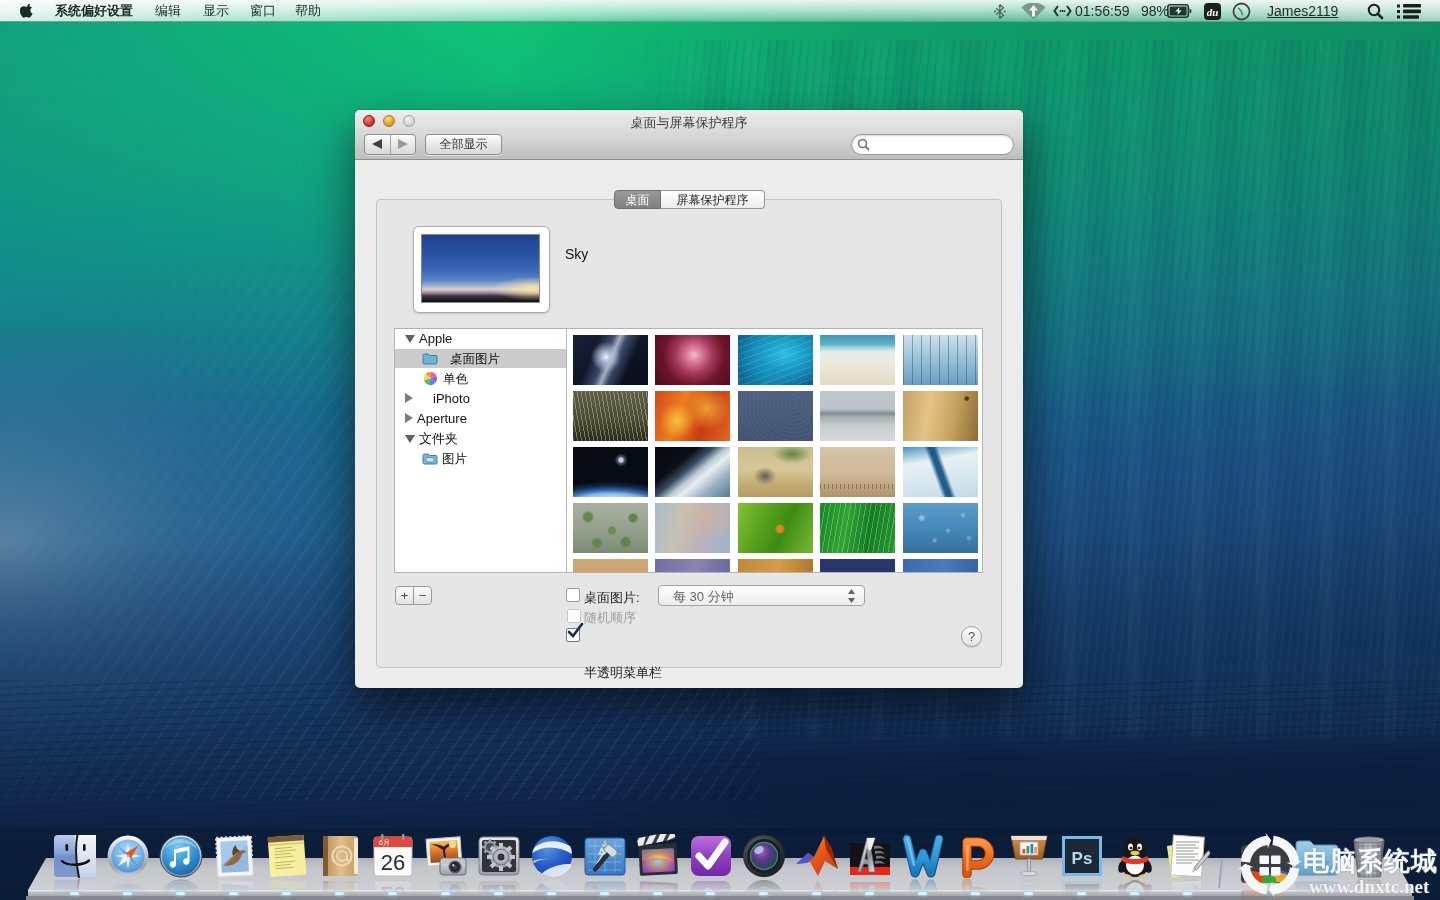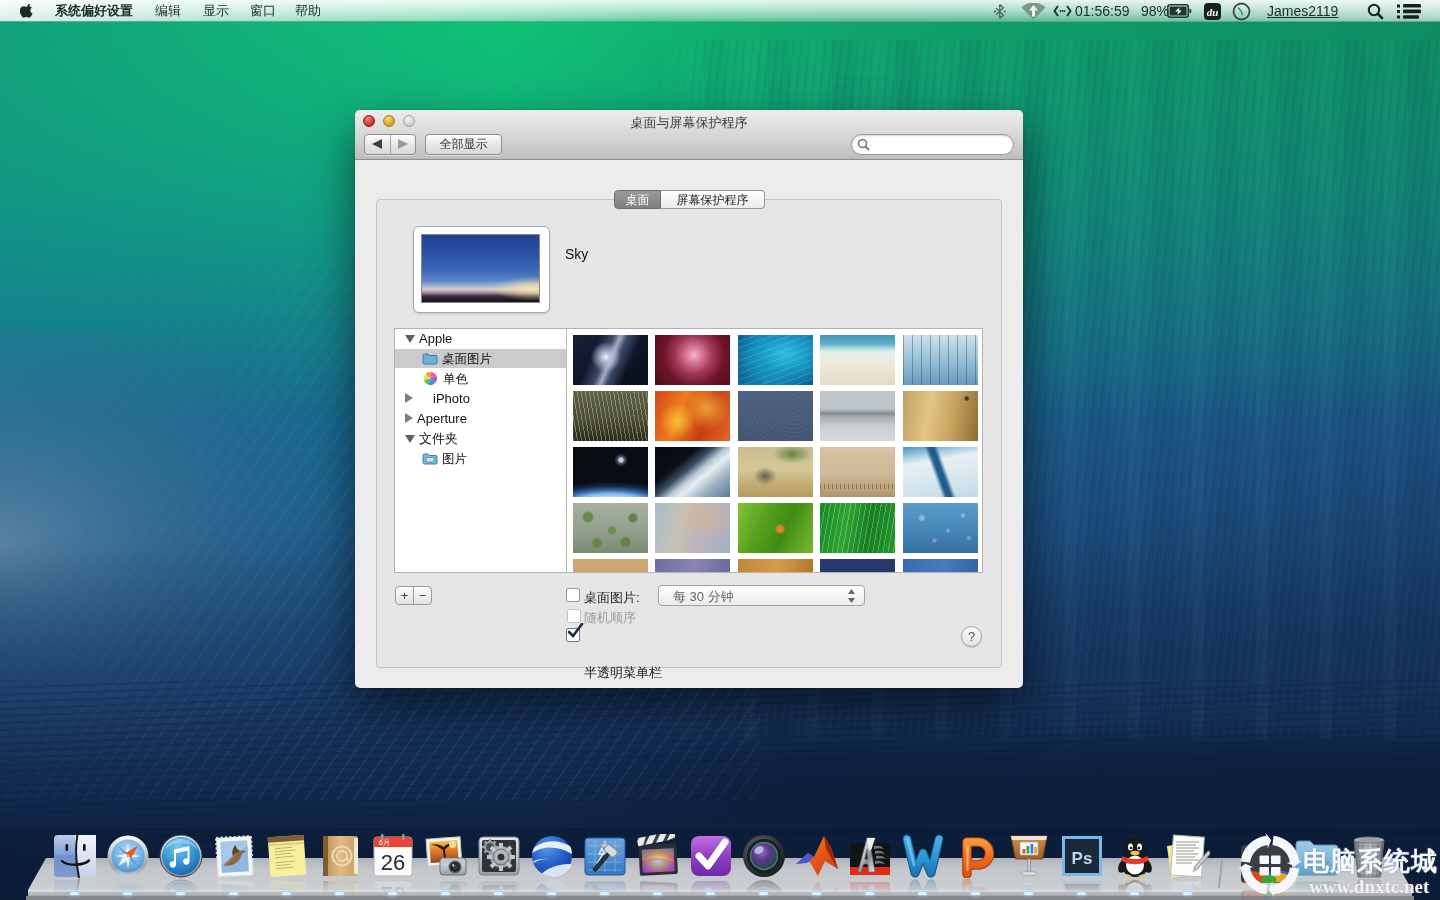--- a/index.html
+++ b/index.html
@@ -175,21 +175,21 @@
   <div id="skyimg-holder" class="abs" style="left:66px;top:124px;">
     <div id="skyimg"></div>
   </div>
   <div class="abs" style="left:210px; top:136px; font-size:14px; color:#111;">Sky</div>
 
   <div id="listbox">
     <div class="row" style="top:0px;"><span style="margin-left:10px;"><span class="tri-d"></span></span><span style="margin-left:4px;">Apple</span></div>
     <div class="row" style="top:20px; background:#cbcbcb; height:19px;"></div>
     <div class="row" style="top:20px;"><svg width="16" height="13" style="vertical-align:-2px;margin-left:27px;">
             <path d="M1 3.5 Q1 2 2.5 2 L6 2 L7.5 3.5 L14 3.5 Q15 3.5 15 5 L15 11 Q15 12 14 12 L2.5 12 Q1 12 1 10.5 Z" fill="#6fb1d8" stroke="#3a7ca8" stroke-width="1"></path>
-          </svg><span style="margin-left:4px;font-size:12.5px;">桌面图片</span></div>
+          </svg><span style="margin-left:12px;font-size:12.5px;">桌面图片</span></div>
     <div class="row" style="top:40px;"><svg width="15" height="15" style="vertical-align:-3px;margin-left:28px;">
             <circle cx="7.5" cy="7.5" r="6.5" fill="#fff"></circle>
             <path d="M7.5 1 A6.5 6.5 0 0 1 13.5 5 L7.5 7.5Z" fill="#f5608a"></path>
             <path d="M13.5 5 A6.5 6.5 0 0 1 12.5 11.5 L7.5 7.5Z" fill="#9a5ae0"></path>
             <path d="M12.5 11.5 A6.5 6.5 0 0 1 5.5 13.8 L7.5 7.5Z" fill="#4a8ae8"></path>
             <path d="M5.5 13.8 A6.5 6.5 0 0 1 1.2 9 L7.5 7.5Z" fill="#4ac060"></path>
             <path d="M1.2 9 A6.5 6.5 0 0 1 2.8 2.8 L7.5 7.5Z" fill="#e8e048"></path>
             <path d="M2.8 2.8 A6.5 6.5 0 0 1 7.5 1 L7.5 7.5Z" fill="#f09038"></path>
           </svg><span style="margin-left:5px;font-size:12.5px;">单色</span></div>
     <div class="row" style="top:60px;"><span style="margin-left:10px;"><span class="tri-r"></span></span><span style="margin-left:20px;">iPhoto</span></div>

